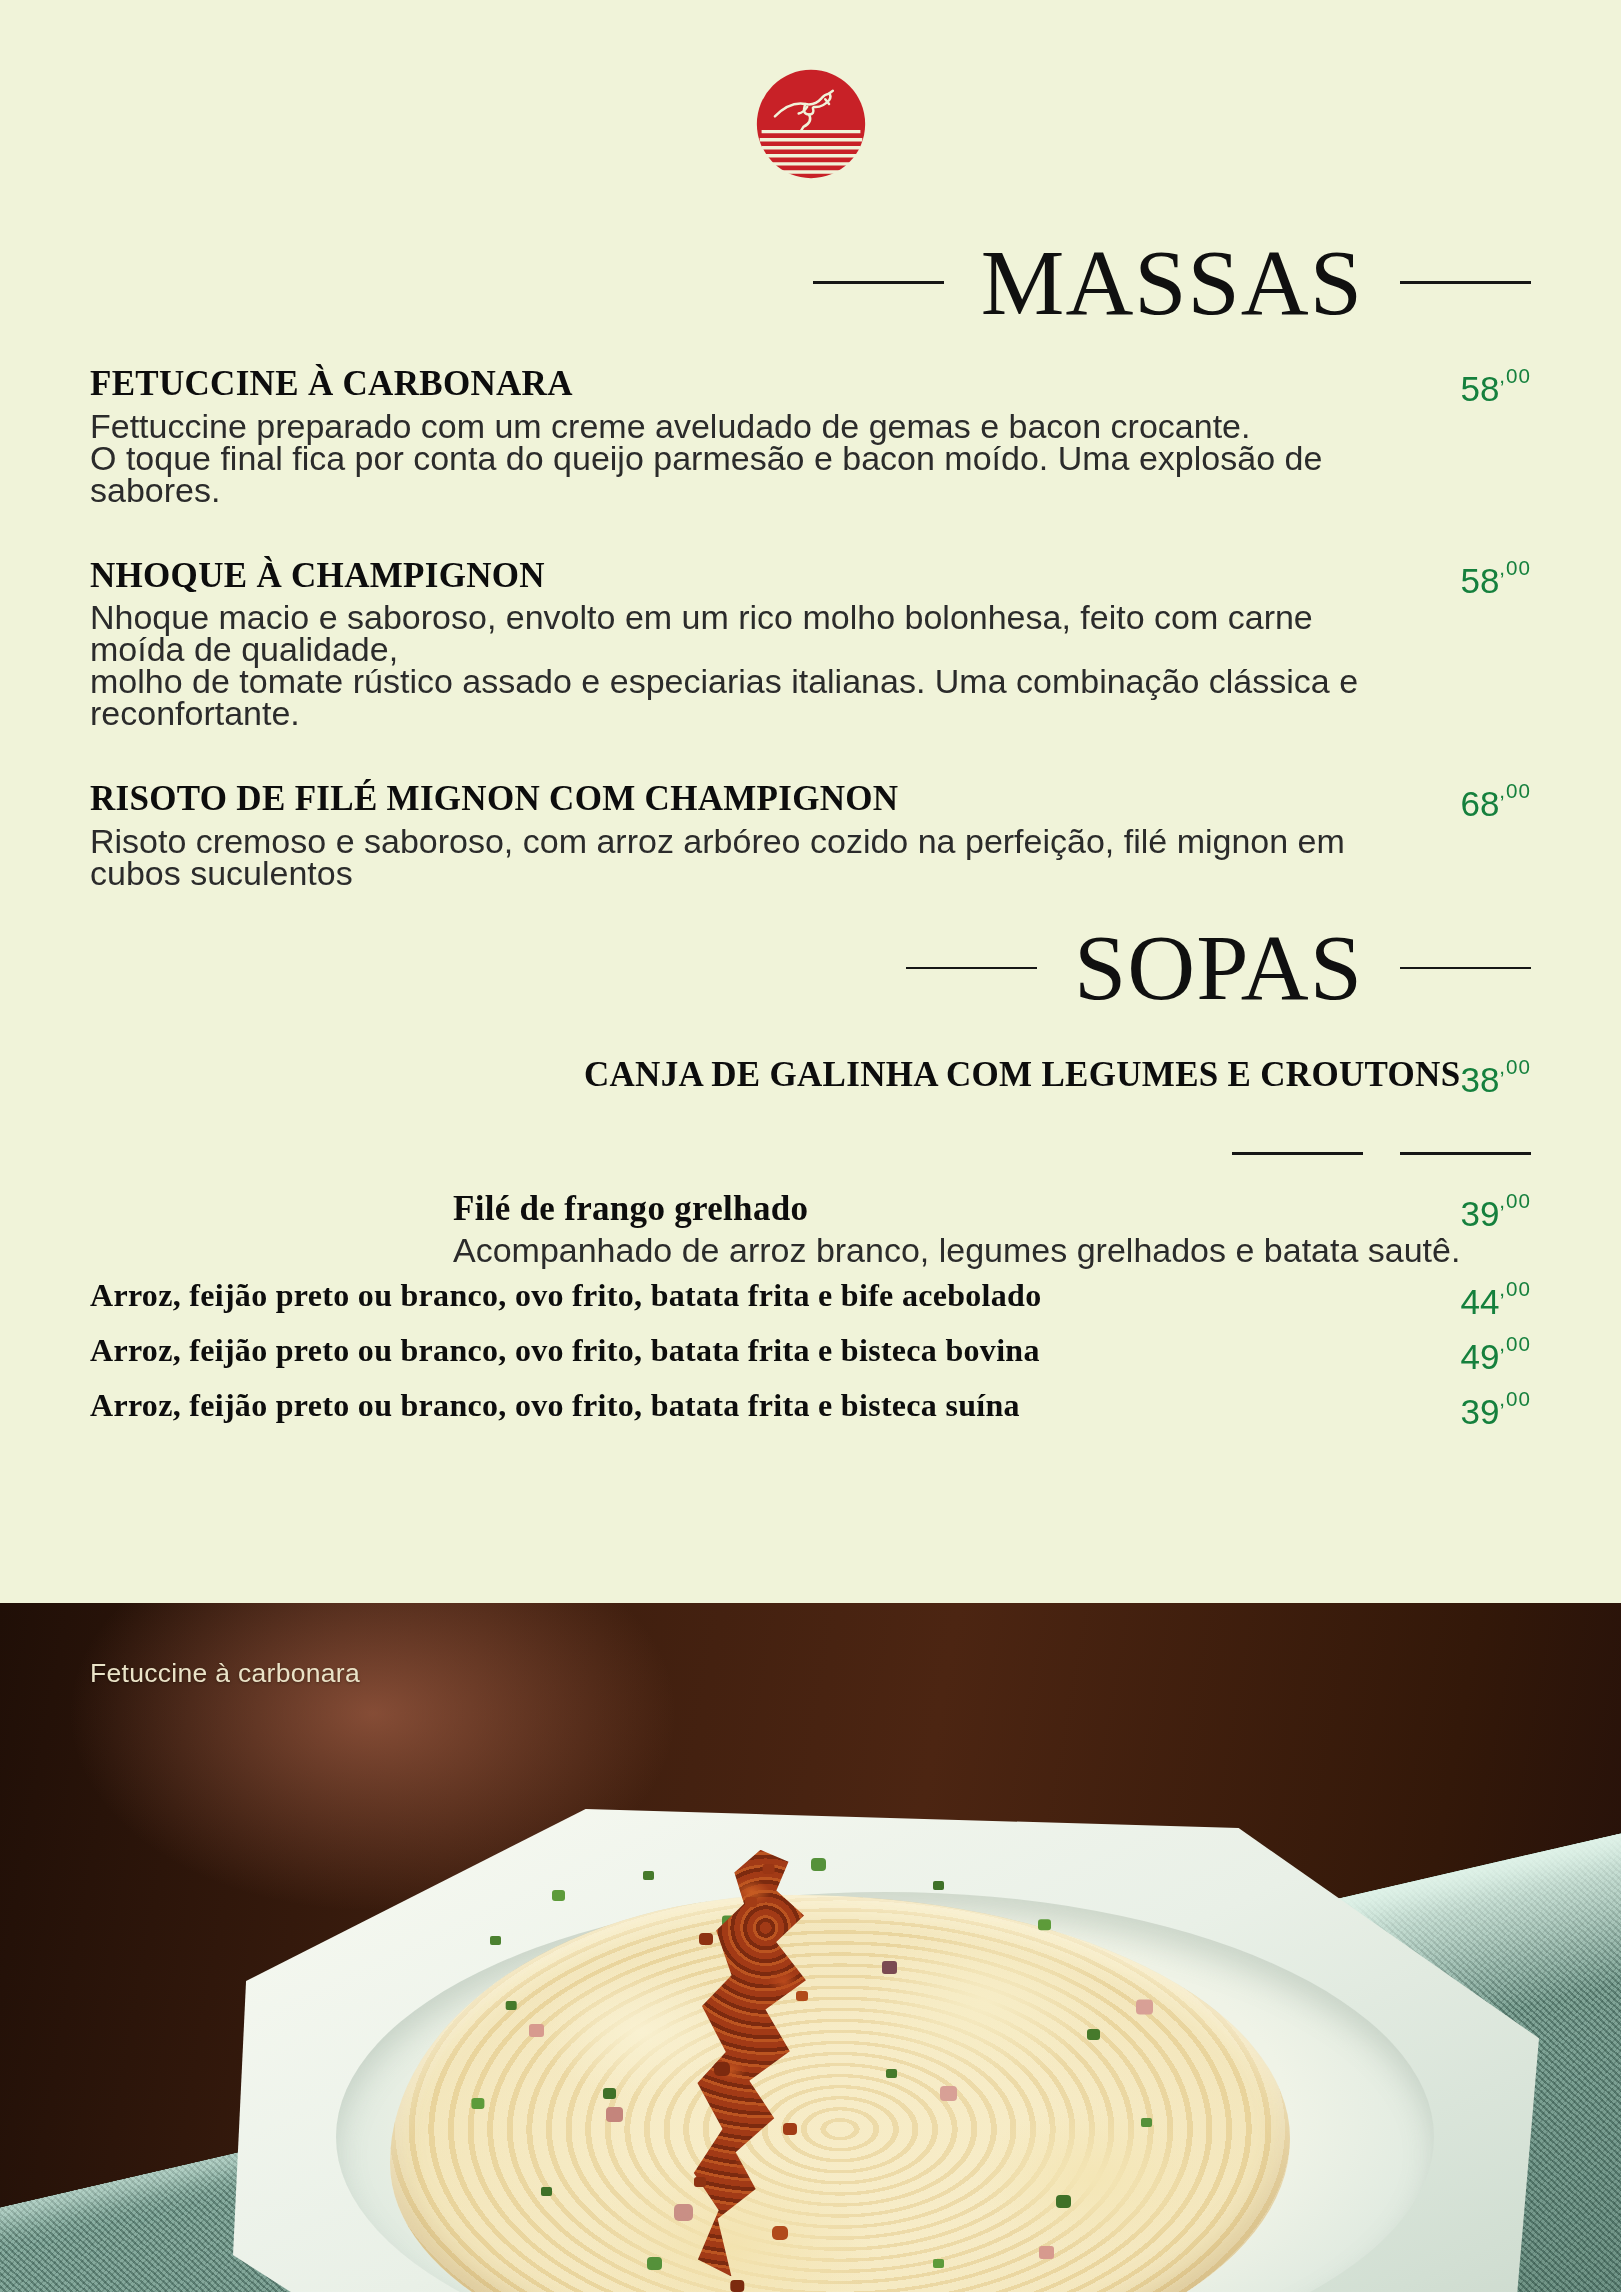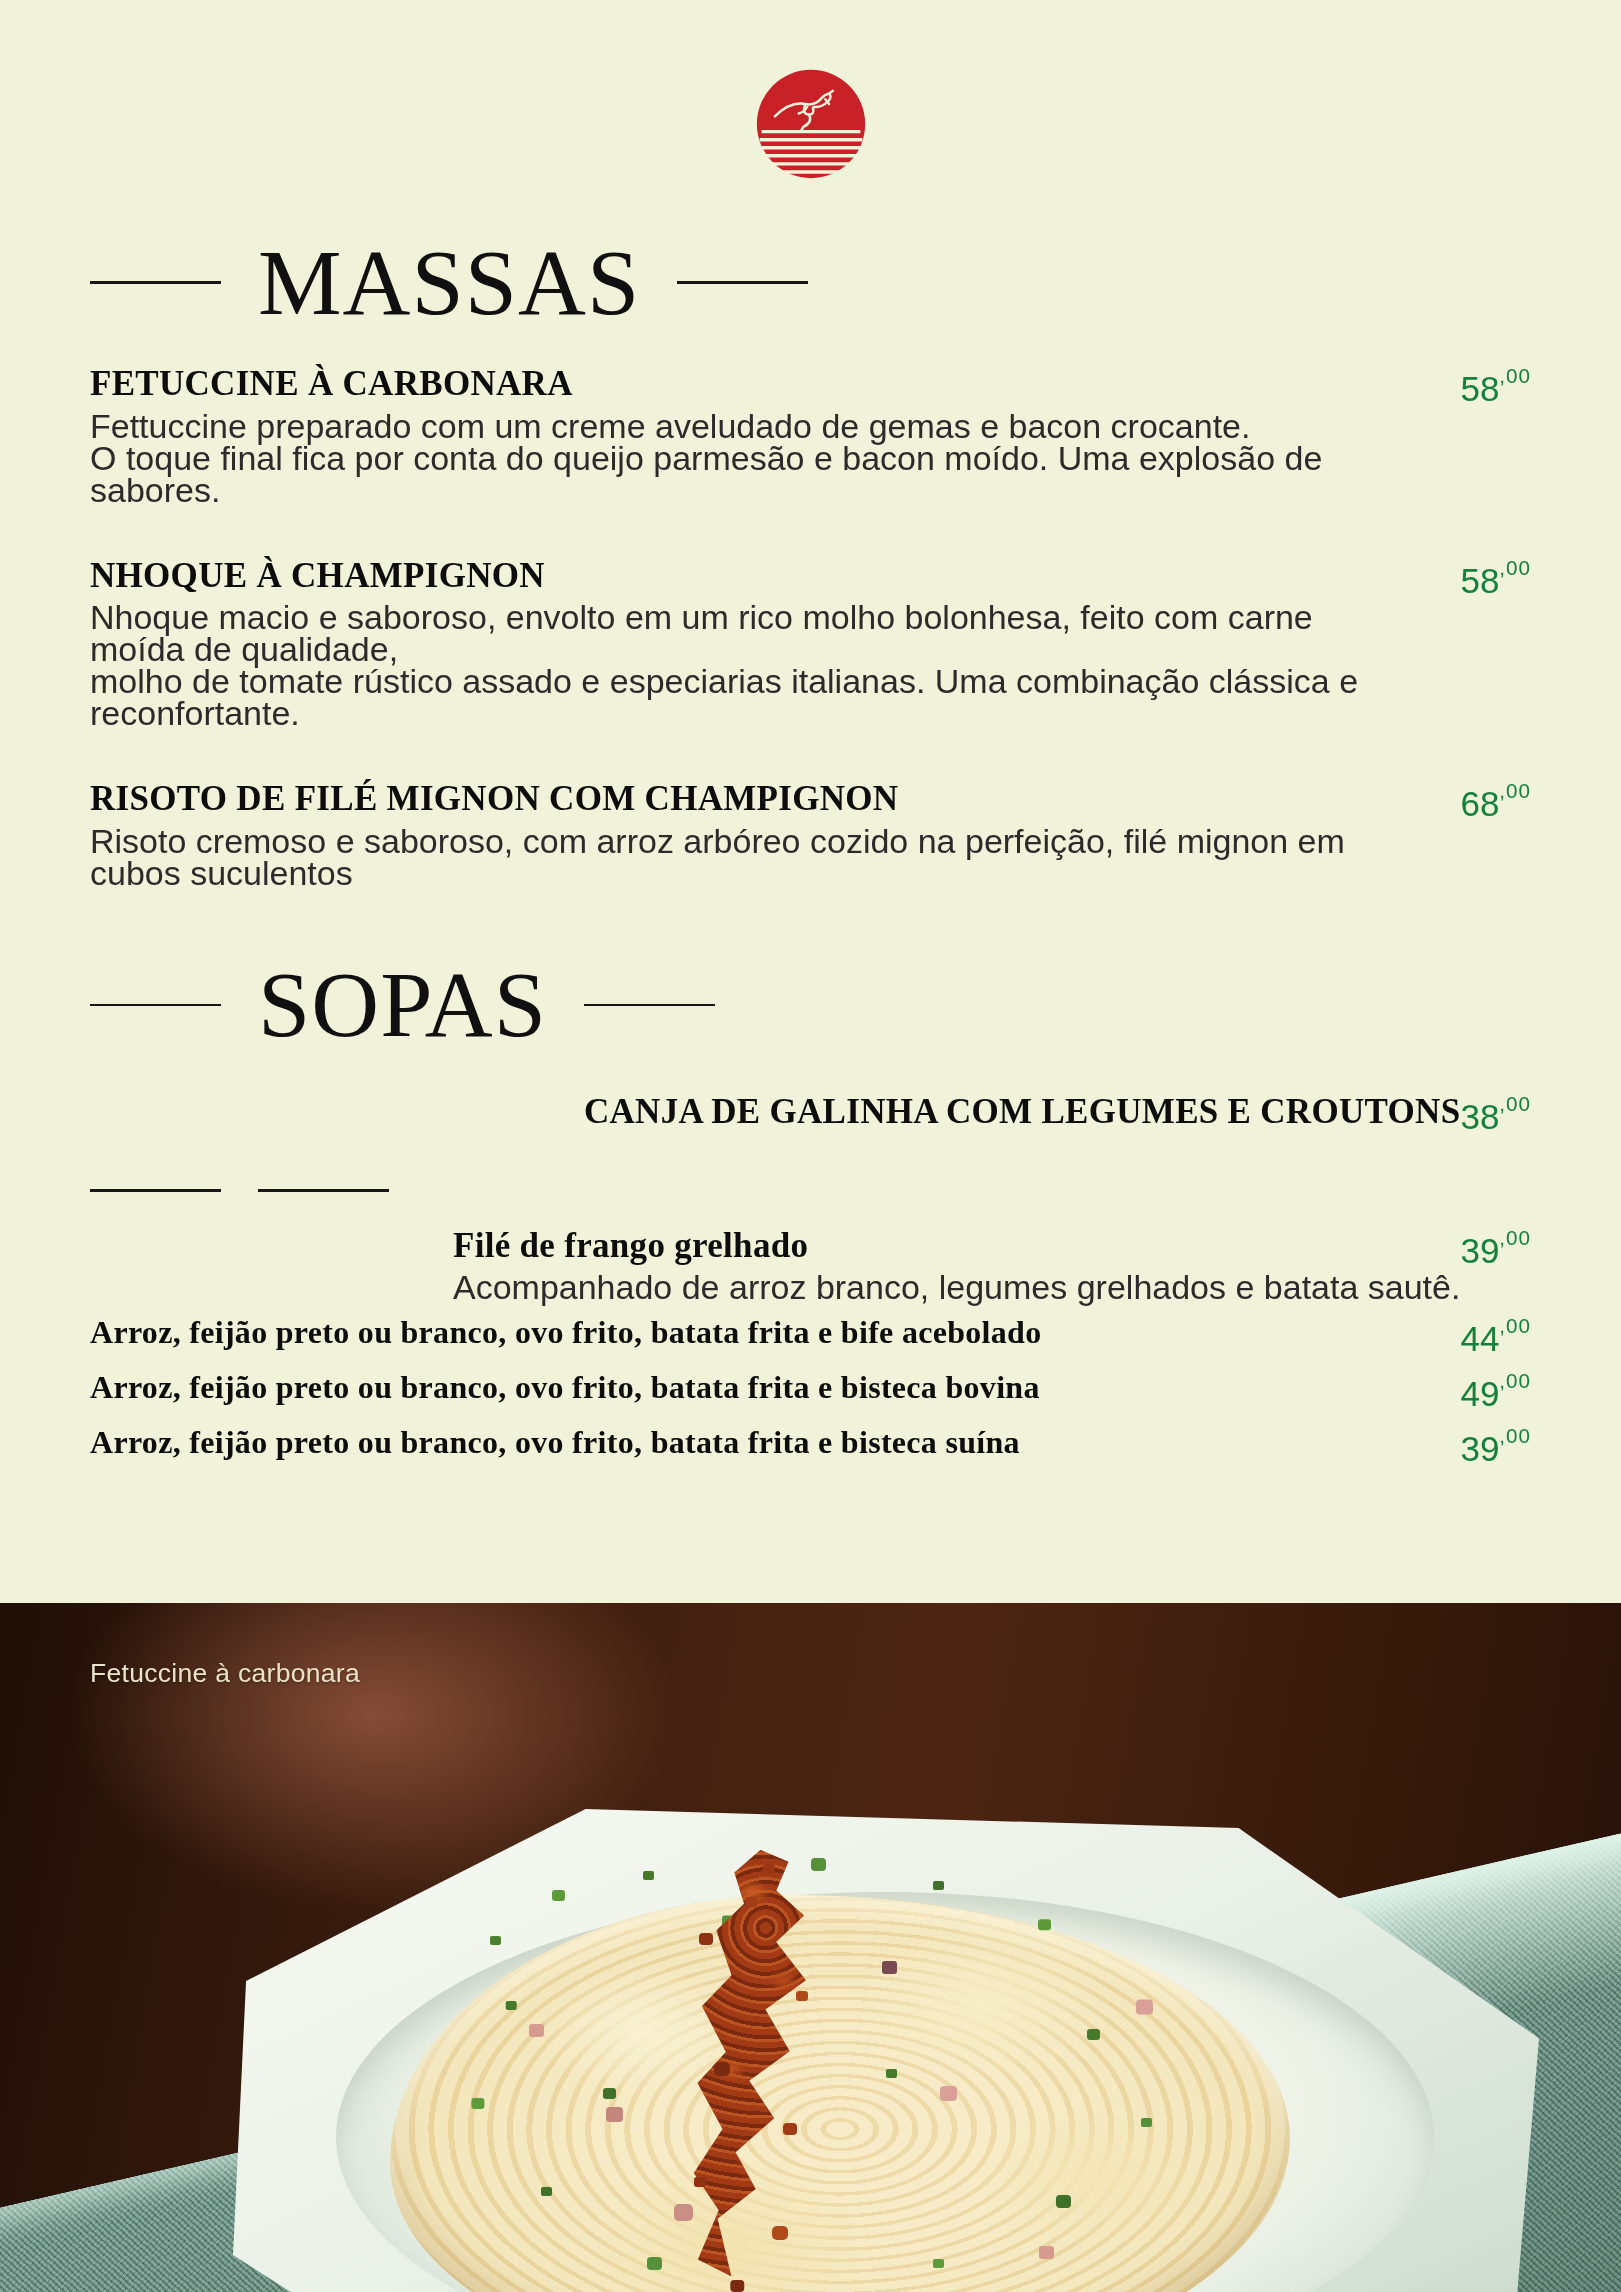--- a/index.html
+++ b/index.html
@@ -10,27 +10,27 @@
     font-family:"Liberation Sans", sans-serif; color:#222;
   }
   .content { padding:0 90px; }
 
   
   .logo-wrap { display:flex; justify-content:center; padding-top:67px; }
   .logo { width:114px; height:114px; }
 
   
   .section-heading {
-    display:flex; align-items:center; justify-content:flex-start; gap:37px;
+    display:flex; align-items:center; justify-content:flex-end; gap:37px;
     font-family:"Liberation Serif", serif; font-weight:400;
     font-size:94px; line-height:1.12; color:#101010; letter-spacing:1px;
   }
   .section-heading .rule { width:131px; height:2.9px; background:#161616; }
   .h-massas { margin-top:49px; }
-  .h-sopas  { margin-top:63px; }
+  .h-sopas  { margin-top:26px; }
   .h-trad   { margin-top:53px; }
 
   
   .menu-item { display:flex; justify-content:space-between; align-items:flex-start; }
   .item-left { max-width:1274px; }
   .item-title {
     font-family:"Liberation Serif", serif; font-weight:700;
     font-size:35px; line-height:1.2; color:#0d0d0d; letter-spacing:0.3px;
   }
   .item-title.small { font-size:32px; }

